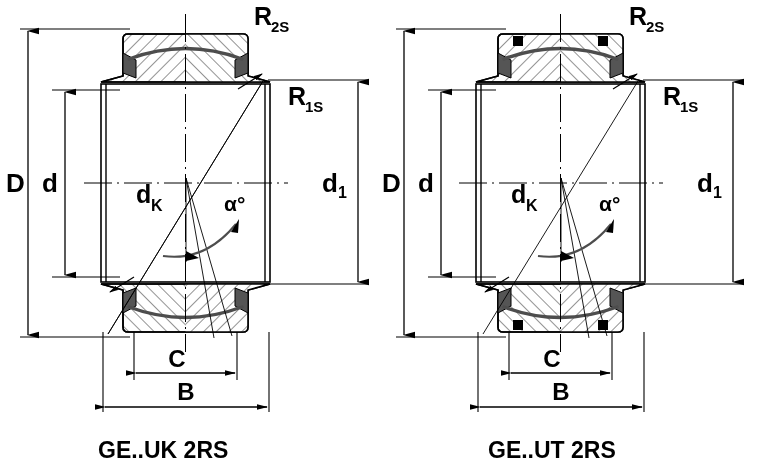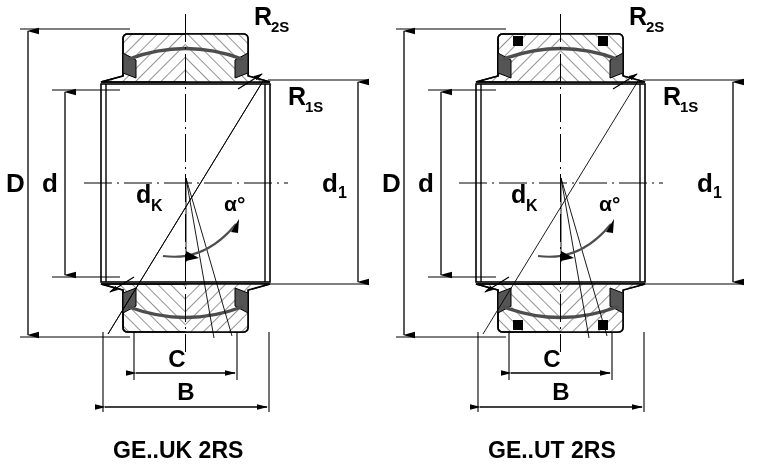--- a/index.html
+++ b/index.html
@@ -14,21 +14,21 @@
   svg{display:block;}
   .cap{
     position:absolute;
     font-family:"Liberation Sans", sans-serif;
     font-size:23px;
     font-weight:700;
     color:#000;
     letter-spacing:0px;
     white-space:nowrap;
   }
-  #cap-uk{left:113px;top:437px;}
+  #cap-uk{left:98px;top:437px;}
   #cap-ut{left:488px;top:437px;}
 </style>
 </head>
 <body>
 
 <div id="stage">
 
 <svg width="757" height="473" viewBox="0 0 757 473" xmlns="http://www.w3.org/2000/svg">
 
   <defs>

